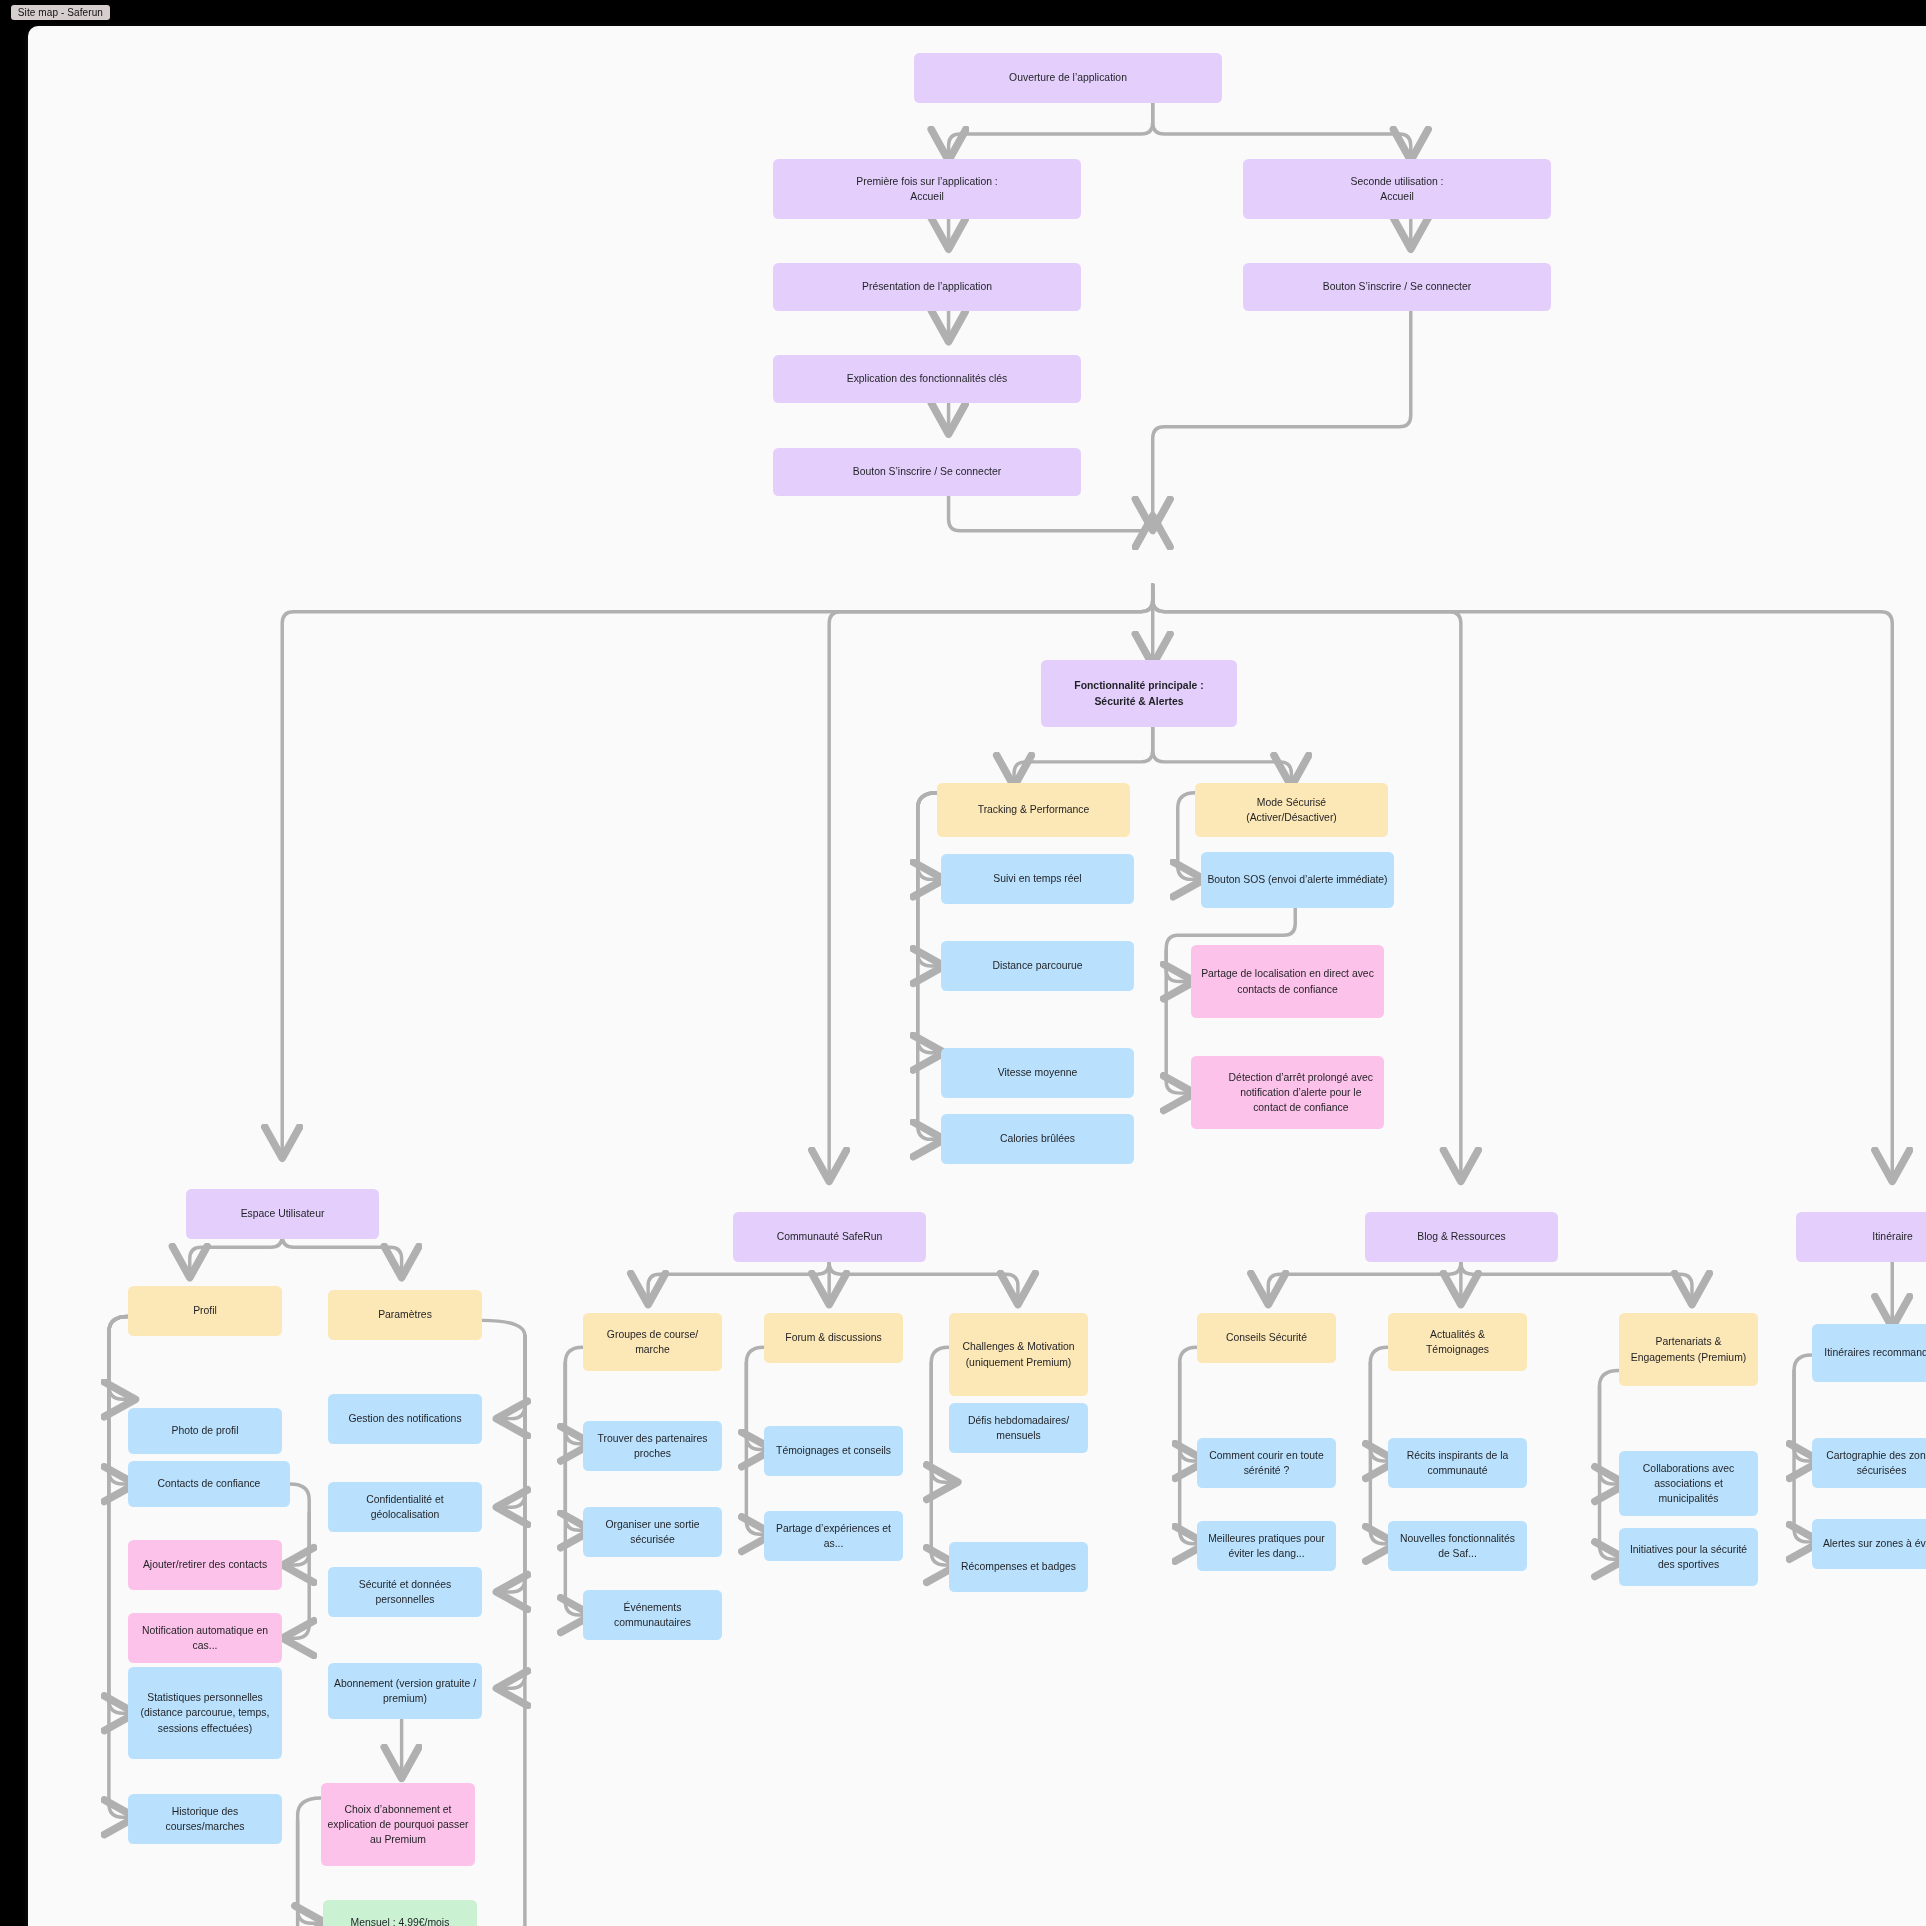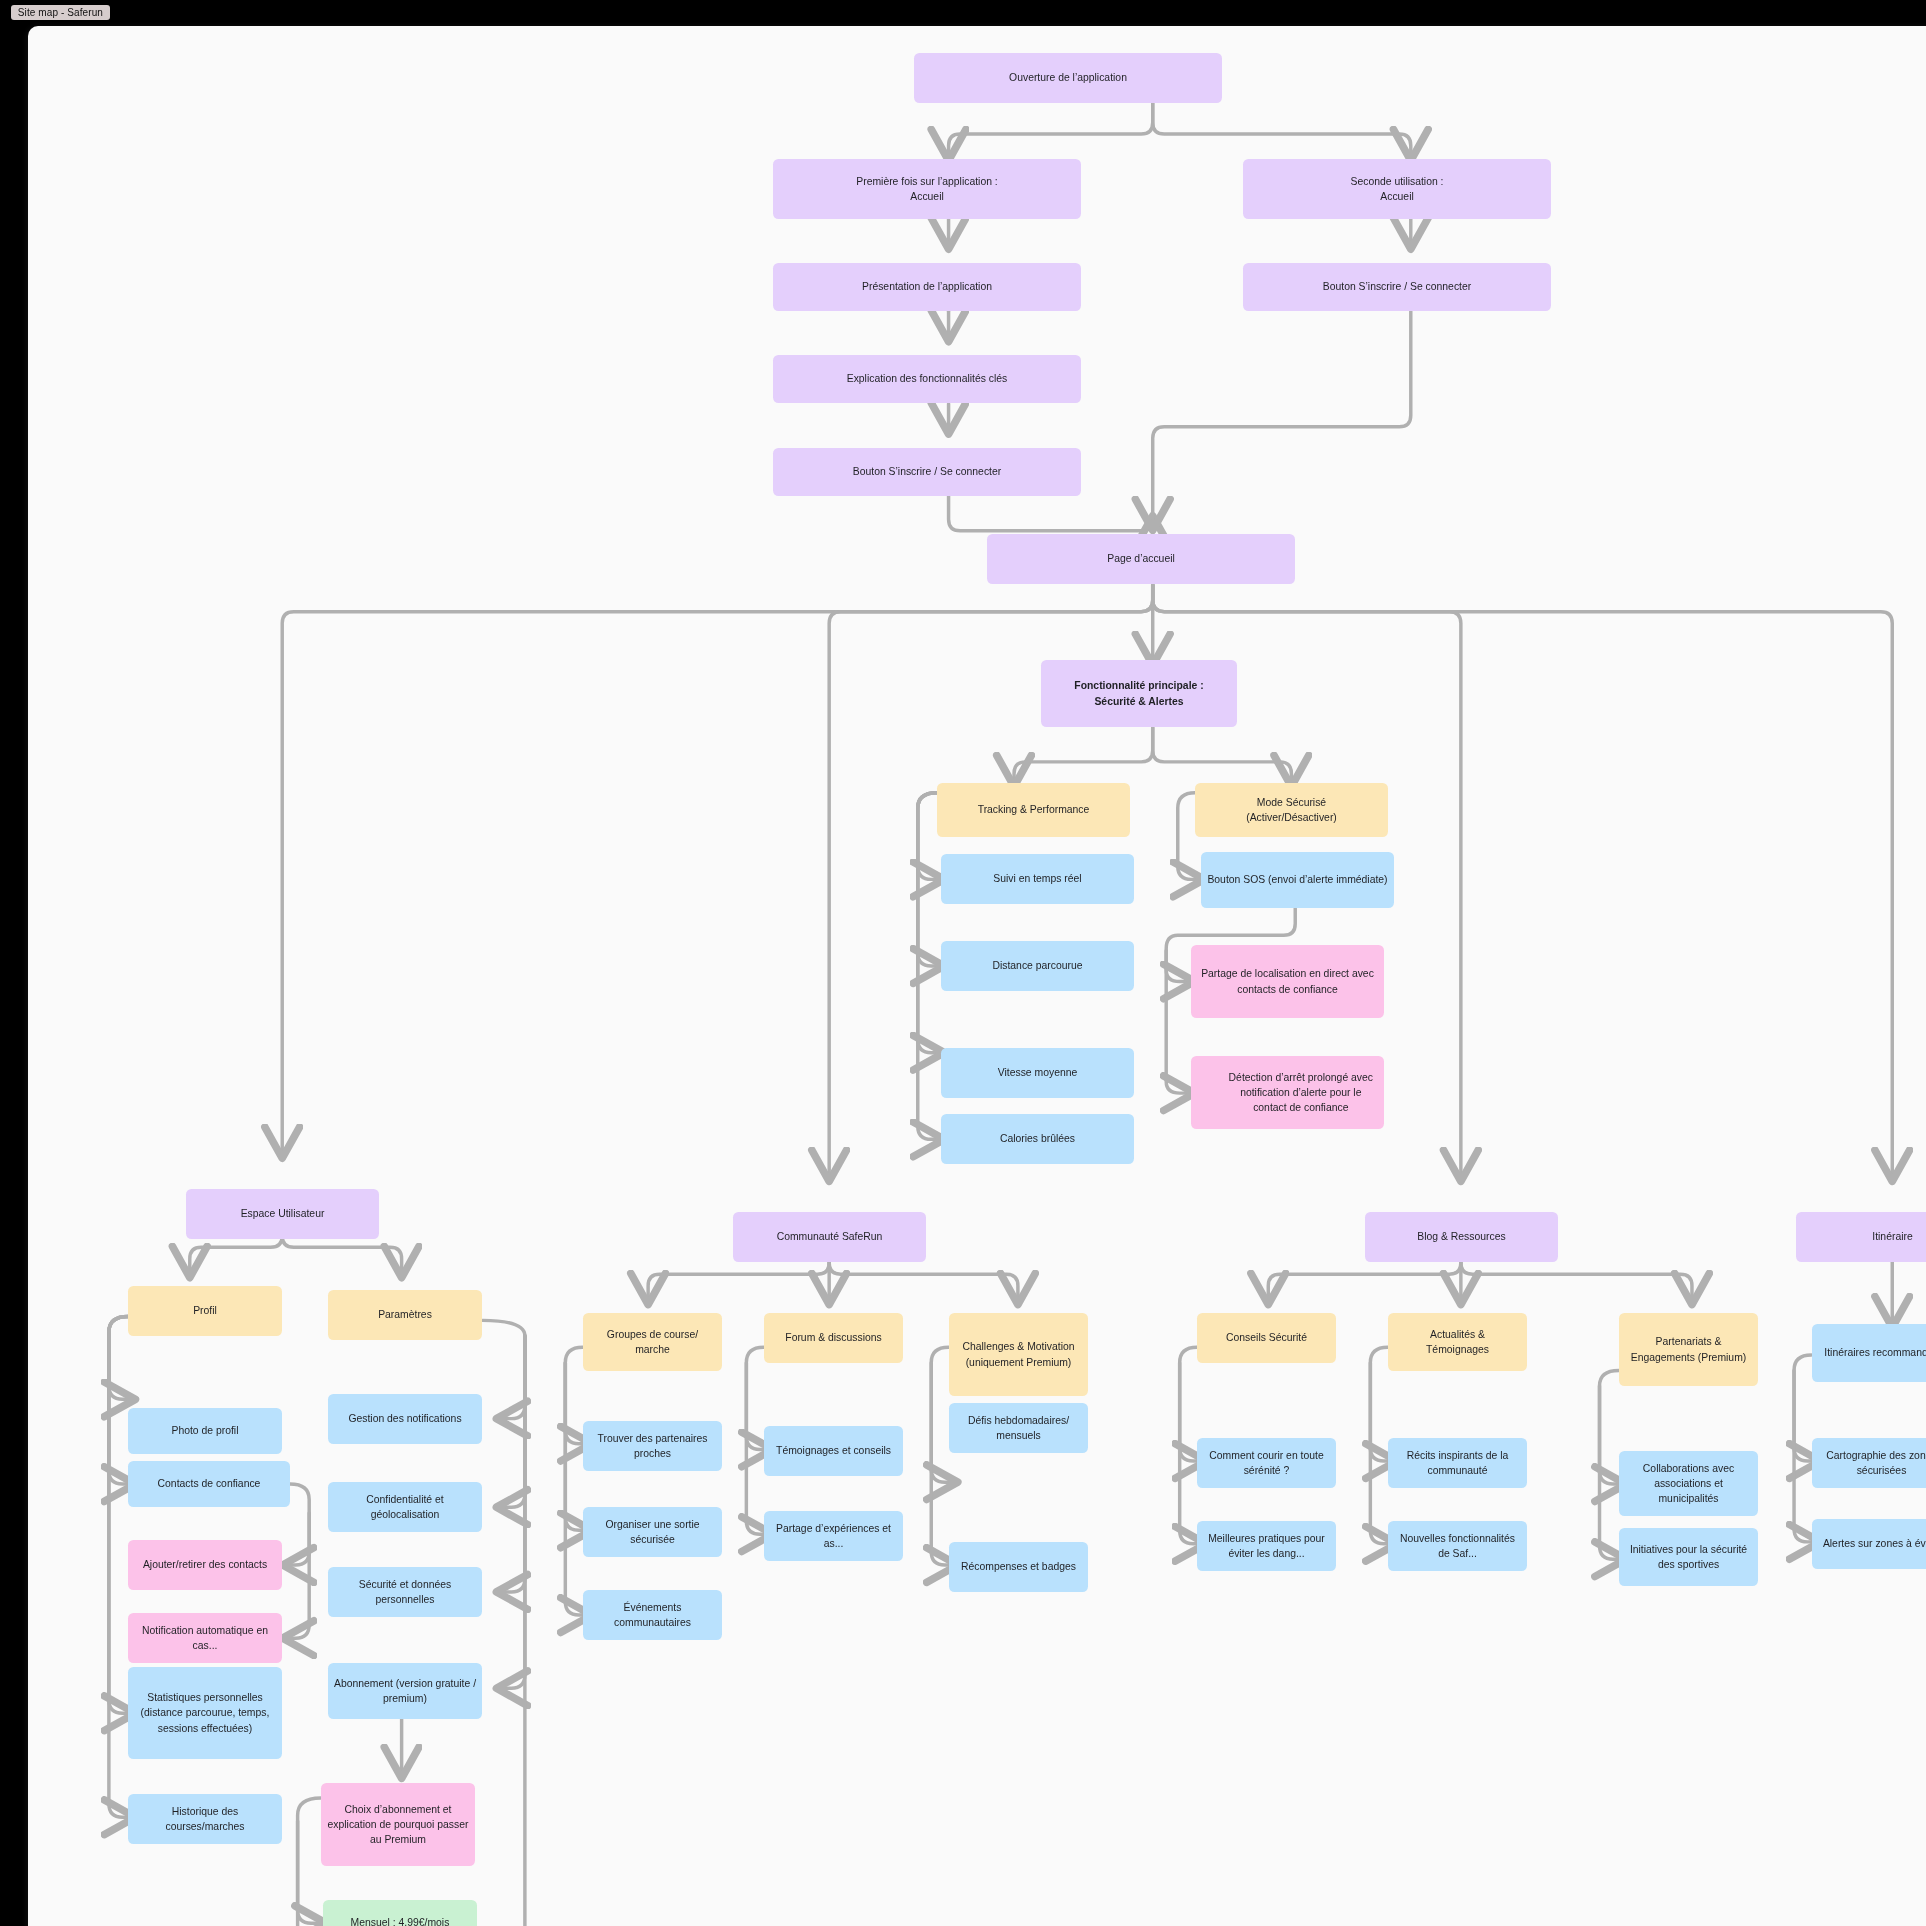--- a/index.html
+++ b/index.html
@@ -152,23 +152,20 @@
       </div>
 
     <div class="node purple" style="left:745px;top:329px;width:308px;height:48px;">
       <span>Explication des fonctionnalités clés</span>
       </div>
 
     <div class="node purple" style="left:745px;top:422px;width:308px;height:48px;">
       <span>Bouton S’inscrire / Se connecter</span>
       </div>
 
-    <div class="node purple" style="left:959px;top:508px;width:308px;height:50px;">
-      <span>Page d’accueil</span>
-      </div>
 
     <div class="node purple bold" style="left:1013px;top:634px;width:196px;height:67px;">
       <span>Fonctionnalité principale :
 Sécurité &amp; Alertes</span>
       </div>
 
     <div class="node yellow" style="left:909px;top:757px;width:193px;height:54px;">
       <span>Tracking &amp; Performance</span>
       </div>
 

